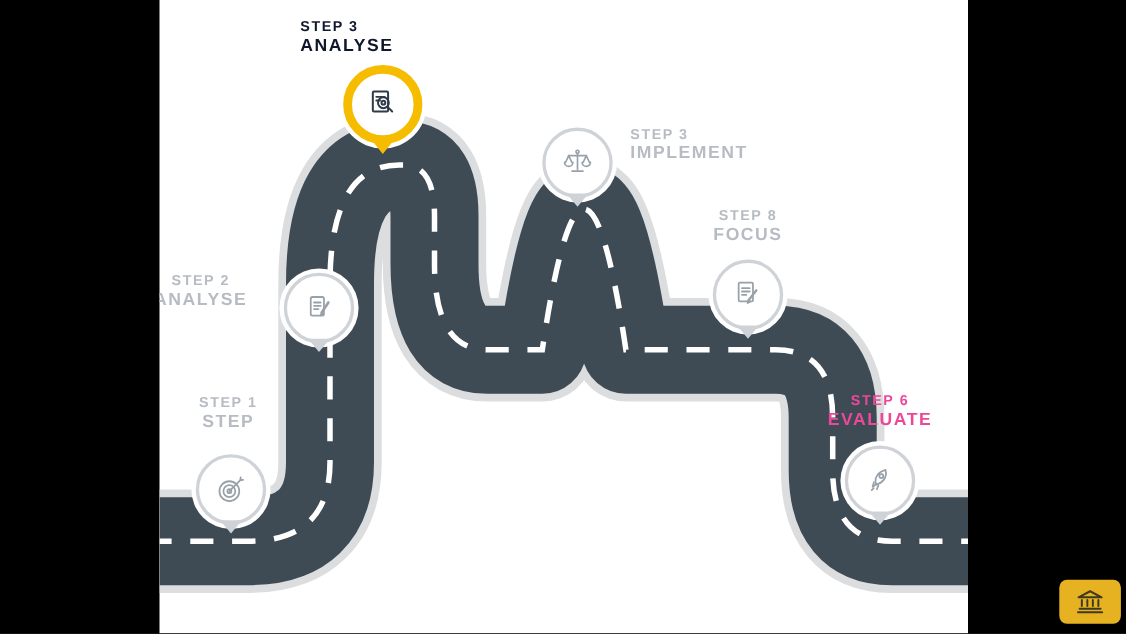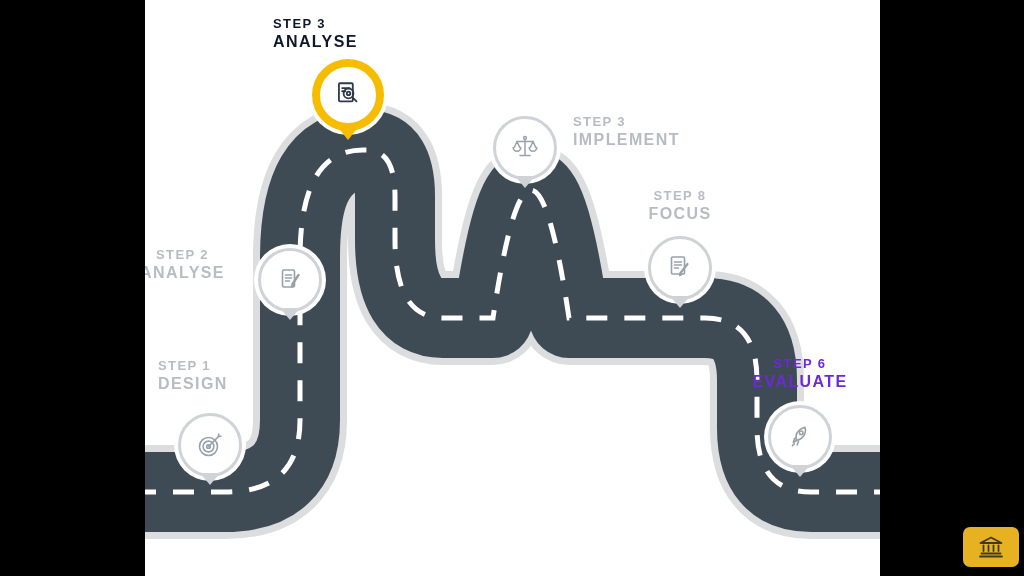--- a/index.html
+++ b/index.html
@@ -16,26 +16,26 @@
   }
   .road-svg{position:absolute;left:0;top:0;}
 
   
   .lbl{
     position:absolute;font-weight:bold;color:#b7bcc3;
     letter-spacing:1.4px;line-height:1.25;
   }
   .lbl .l1{font-size:13px;}
   .lbl .l2{font-size:16px;}
-  .s1 .lbl{left:13px;top:358px;width:125px;}
+  .s1 .lbl{left:0;top:358px;width:125px;text-align:center;}
   .s2 .lbl{left:-20px;top:247px;width:115px;text-align:center;}
   .s3 .lbl{left:128px;top:16px;width:150px;text-align:left;color:#0f172a;}
   .s4 .lbl{left:428px;top:114px;width:150px;text-align:left;}
   .s5 .lbl{left:470px;top:188px;width:130px;text-align:center;}
-  .s6 .lbl{left:580px;top:356px;width:150px;text-align:center;color:#6d28d9;}
+  .s6 .lbl{left:580px;top:356px;width:150px;text-align:center;color:#ec4899;}
 
   
   .pin{position:absolute;}
   .pin-circle{
     display:flex;align-items:center;justify-content:center;
     width:58px;height:58px;border-radius:50%;
     background:#fff;border:3px solid #cfd3d7;
     box-shadow:0 0 0 4px #ffffff;
     color:#98a1a9;box-sizing:content-box;
   }
@@ -82,21 +82,21 @@
 
     <svg class="road-svg" width="735" height="576" viewBox="0 0 735 576">
       <path d="M -10 492 L 80 492 Q 155 492 155 420 L 155 258 Q 155 150 218 150 L 222 150 Q 250 150 250 196 L 250 240 Q 250 318 298 318 L 348 318 Q 386 62 424 318 L 560 318 Q 612 318 612 380 L 612 428 Q 612 492 666 492 L 745 492" fill="none" stroke="#dbddde" stroke-width="94" stroke-linejoin="round"></path>
       <path d="M -10 492 L 80 492 Q 155 492 155 420 L 155 258 Q 155 150 218 150 L 222 150 Q 250 150 250 196 L 250 240 Q 250 318 298 318 L 348 318 Q 386 62 424 318 L 560 318 Q 612 318 612 380 L 612 428 Q 612 492 666 492 L 745 492" fill="none" stroke="#3e4a54" stroke-width="80" stroke-linejoin="round"></path>
       <path d="M -10 492 L 80 492 Q 155 492 155 420 L 155 258 Q 155 150 218 150 L 222 150 Q 250 150 250 196 L 250 240 Q 250 318 298 318 L 348 318 Q 386 62 424 318 L 560 318 Q 612 318 612 380 L 612 428 Q 612 492 666 492 L 745 492" fill="none" stroke="#ffffff" stroke-width="5" stroke-dasharray="21 17"></path>
     </svg>
 
     <div class="step s1">
       <div class="lbl">
         <div class="l1">STEP 1</div>
-        <div class="l2">DESIGN</div>
+        <div class="l2">STEP</div>
       </div>
       <div class="pin">
         <span class="pin-tip"></span>
         <span class="pin-circle">
           <svg class="icon" width="30" height="30" viewBox="0 0 30 30" fill="none" stroke="currentColor" stroke-width="1.6" stroke-linecap="round" stroke-linejoin="round">
             <circle cx="13.5" cy="16.5" r="9"></circle>
             <circle cx="13.5" cy="16.5" r="5.4"></circle>
             <circle cx="13.5" cy="16.5" r="1.8"></circle>
             <line x1="13.5" y1="16.5" x2="23.5" y2="6.5"></line>
             <path d="M23.5 6.5 L26 6.2 M23.5 6.5 L23.8 4"></path>

